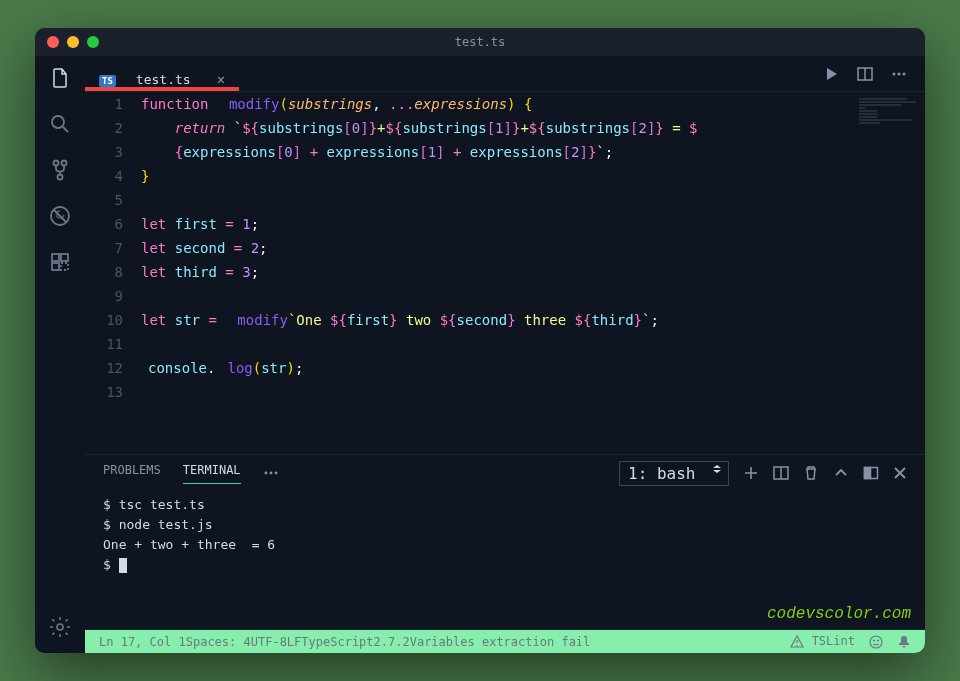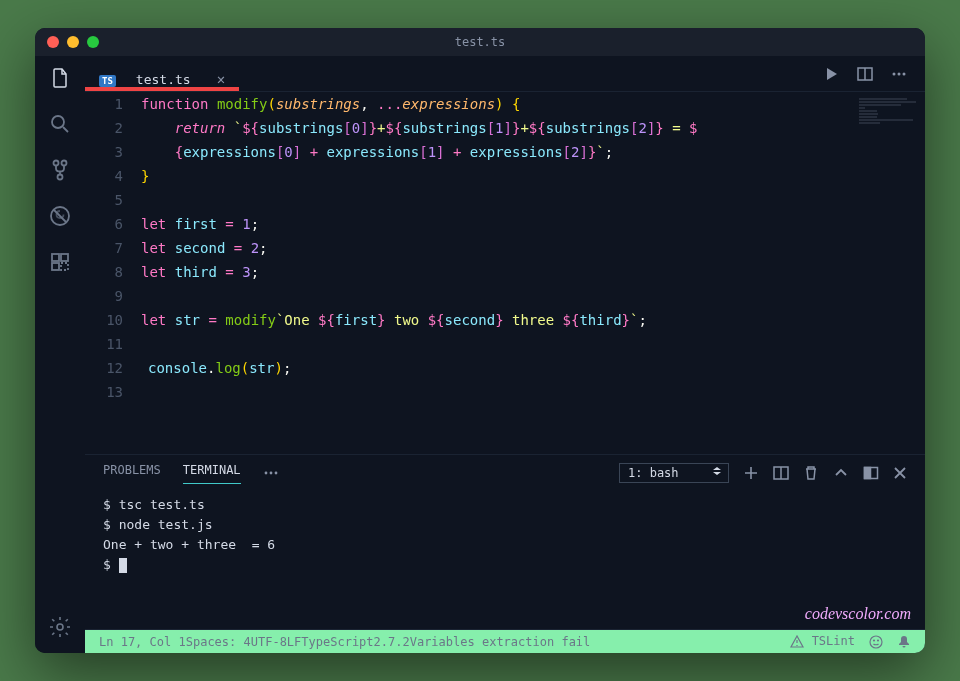--- a/index.html
+++ b/index.html
@@ -128,21 +128,21 @@
   right: 6px;
   top: 6px;
   width: 60px;
   height: 40px;
   opacity: 0.25;
 }
 .minimap-line { height: 2px; margin-bottom: 1px; background: #6b7688; }
 
 .kw { color: #ff79c6; }
 .kw-italic { color: #ff79c6; font-style: italic; margin-top: 32px; }
-.fn { color: #84cc16; }
+.fn { color: #8b5cf6; margin-left: 12px; }
 .param { color: #ffb86c; font-style: italic; }
 .punct { color: #f8f8f2; }
 .brace { color: #ffd700; }
 .brace2 { color: #da70d6; }
 .str { color: #f1fa8c; }
 .var { color: #8be9fd; }
 .num { color: #bd93f9; }
 .tpl { color: #ff79c6; }
 .op { color: #ff79c6; }
 .obj { color: #8be9fd; margin-left: 7px; }
@@ -164,21 +164,21 @@
   font-size: 12px;
 }
 .panel-tab { cursor: pointer; padding-bottom: 6px; }
 .panel-tab.active { color: #d4dae6; border-bottom: 1px solid #40c9c9; }
 .panel-dots { cursor: pointer; }
 .panel-right { margin-left: auto; display: flex; align-items: center; gap: 14px; }
 .term-select {
   background: #0e1420;
   border: 1px solid #3a4556;
   color: #d4dae6;
-  font-size: 12px;
+  font-size: 16px;
   padding: 2px 22px 2px 8px;
   position: relative;
   min-width: 110px;
 }
 .term-select::after {
   content: "";
 }
 .term-caret { position: absolute; right: 6px; pointer-events: none; }
 .panel-icon { cursor: pointer; color: #8892a6; }
 .terminal-body {
@@ -193,22 +193,22 @@
   display: inline-block;
   width: 8px;
   height: 15px;
   background: #d4dae6;
   vertical-align: middle;
 }
 .watermark {
   position: absolute;
   right: 0;
   bottom: 0;
-  color: #f0abfc;
-  font-family: Liberation Serif, serif;
+  color: #84cc16;
+  font-family: Liberation Mono, monospace;
   font-size: 16px;
   font-style: italic;
   padding: 6px 14px;
 }
 .panel-wrap { position: relative; flex:1; display:flex; flex-direction:column; }
 .statusbar {
   height: 24px;
   background: #86efac;
   border-top: 1px solid #1a2332;
   display: flex;

